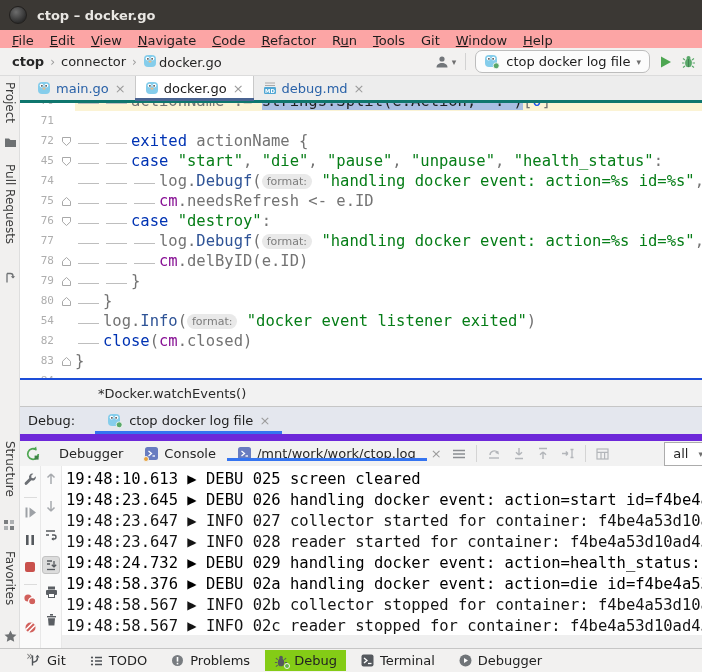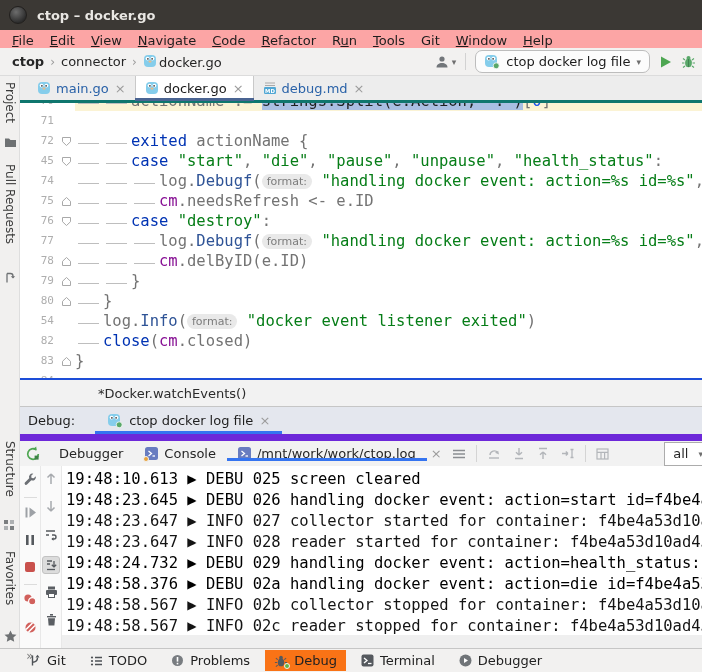--- a/index.html
+++ b/index.html
@@ -93,21 +93,21 @@
 
   .console { flex:1; min-width:0; padding:3px 0 0 4px; font-family:"DejaVu Sans Mono","Liberation Mono",monospace; font-size:15.5px; position:relative; overflow:hidden; }
   .log-line { height:21px; line-height:21px; white-space:pre; }
   .log-debu { color:#000000; }
   .log-info { color:#141414; }
   .console::after { content:''; position:absolute; left:0; right:0; bottom:0; height:13px; background:#efefef; }
 
   
   .bottombar { height:24px; background:#f2f1f0; border-top:1px solid #c6c6c6; display:flex; align-items:center; gap:6px; padding-left:20px; }
   .bb-item { display:flex; align-items:center; gap:6px; padding:3px 9px; color:#222; }
-  .bb-item.selected { background:#f97316; }
+  .bb-item.selected { background:#84cc16; }
   .bb-ic { display:inline-flex; position:relative; }
   .green-dot { position:absolute; right:-2px; bottom:-1px; width:6px; height:6px; border-radius:50%; background:#62b543; border:1px solid #f2f1f0; }
 </style>
 </head>
 <body>
 
 <div class="titlebar">
   <div class="win-orb"></div>
   <span>ctop – docker.go</span>
 </div>

